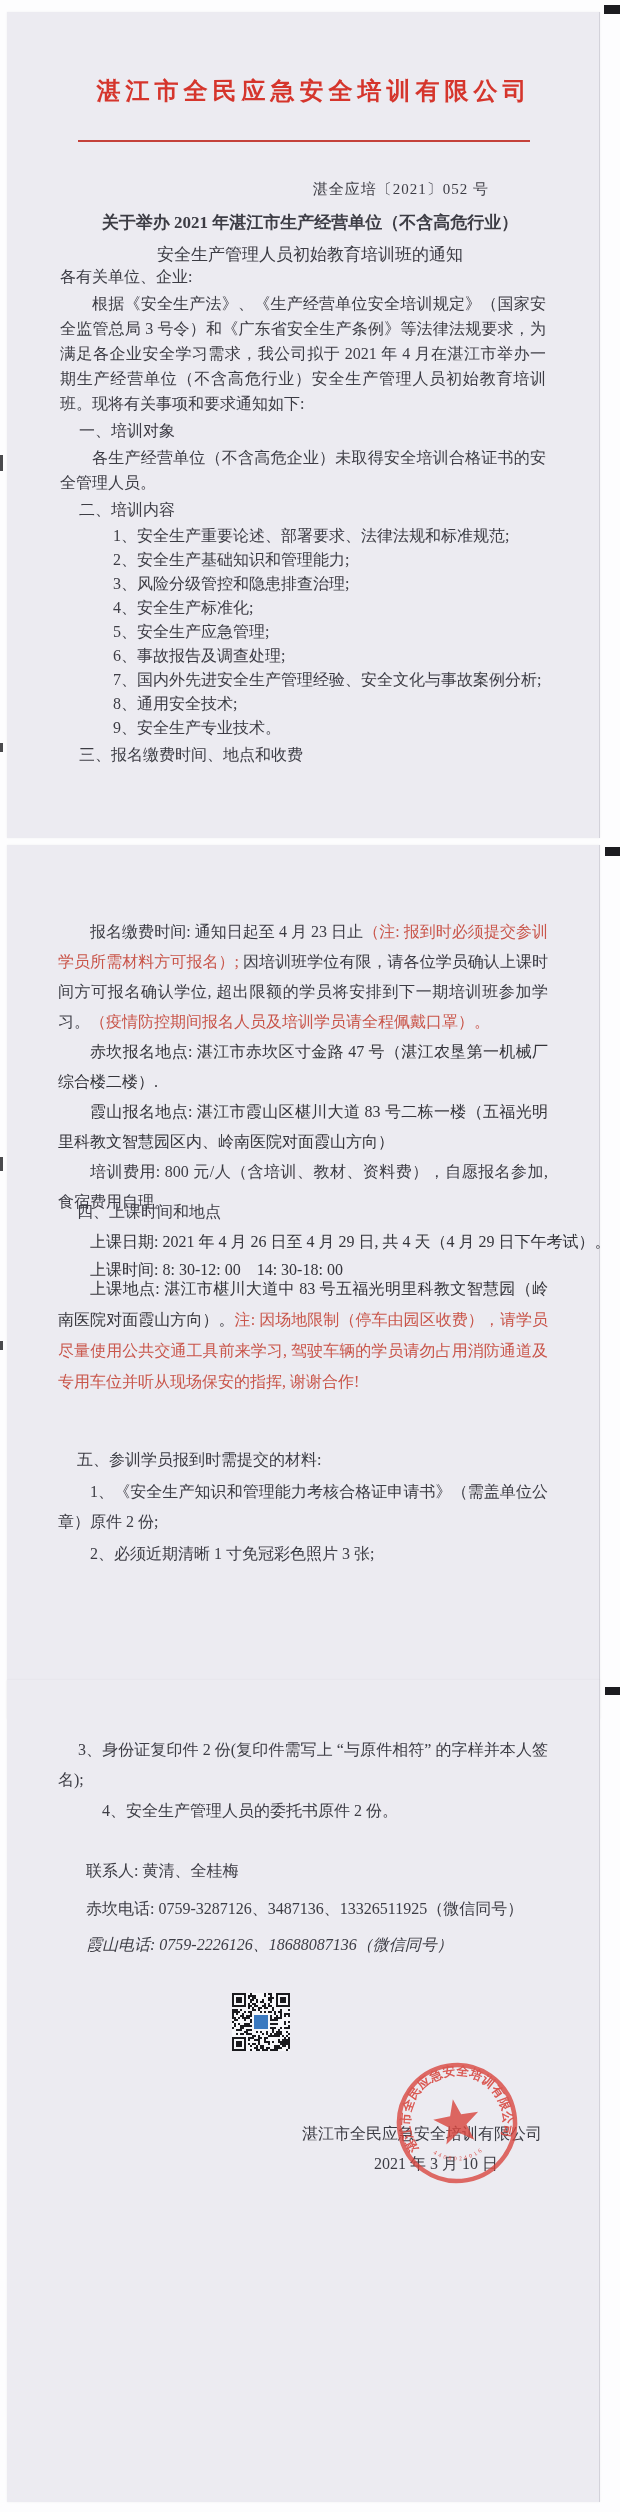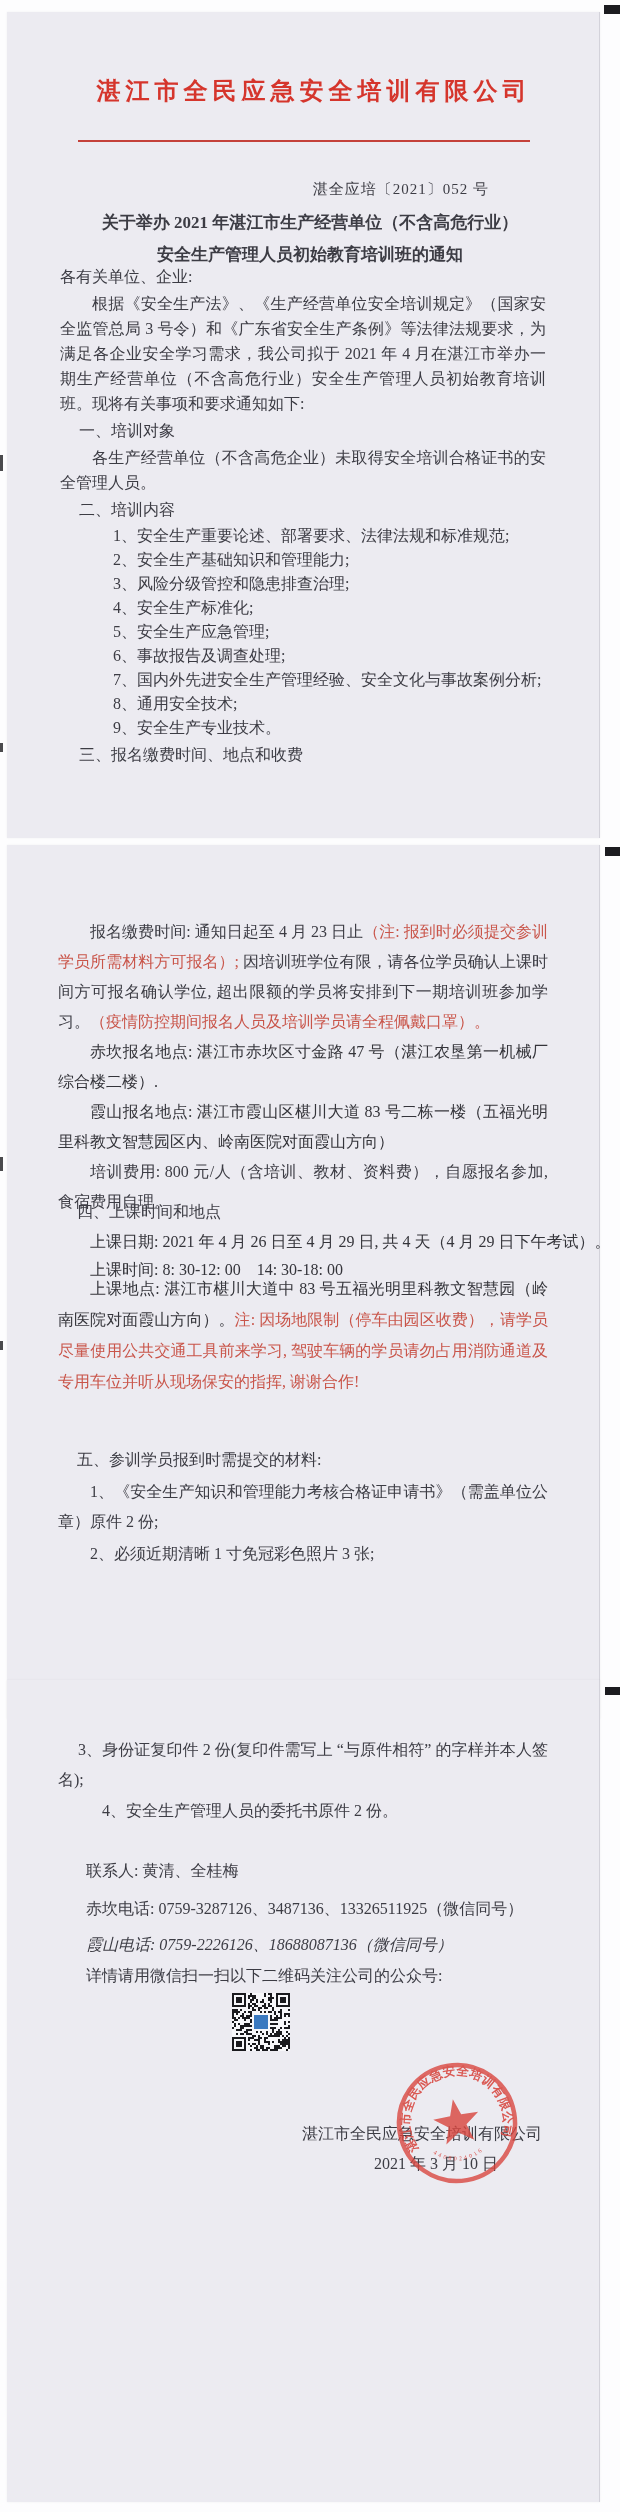--- a/index.html
+++ b/index.html
@@ -16,21 +16,21 @@
 
   .txt{position:absolute;color:#3c3c44;font-size:16px;line-height:25px;}
   .center{left:0;width:100%;text-align:center;}
 
   
   .org-header{top:64px;font-size:24px;line-height:30px;font-weight:bold;
               letter-spacing:5px;color:#d5352c;padding-left:22px;box-sizing:border-box;}
   .red-rule{position:absolute;top:128px;left:71px;width:452px;height:2px;background:#c4413a;}
   .doc-number{top:166px;right:110px;font-size:15px;line-height:22px;letter-spacing:1px;}
   .doc-title1{top:196px;font-size:17px;line-height:30px;font-weight:bold;padding-left:14px;box-sizing:border-box;}
-  .doc-title2{top:228px;font-size:17px;line-height:30px;font-weight:bold;padding-left:14px;box-sizing:border-box;}
+  .doc-title2{top:228px;font-size:17px;line-height:30px;font-weight:normal;padding-left:14px;box-sizing:border-box;}
   .body-block{top:250px;left:51px;width:490px;}
   .body-block p{margin:2px;text-align:justify;}
   .indent2{text-indent:32px;}
   .sec-head{padding-left:19px;}
   .list-item{padding-left:55px;line-height:24px;white-space:nowrap;}
 
   
   .p2blk,.p3blk{position:absolute;left:51px;width:490px;color:#3c3c44;font-size:16px;}
   .lh30{line-height:30px;} .lh31{line-height:31px;}
   .red{color:#c9554a;}
@@ -105,21 +105,20 @@
 
   <div class="page" id="page3">
     <div class="p3blk lh30" style="top:55px;">
       <p class="jp" style="text-indent:20px;">3、身份证复印件 2 份(复印件需写上 “与原件相符” 的字样并本人签名);</p>
     </div>
     <div class="p3blk lh30" style="top:116px;padding-left:44px;box-sizing:border-box;">4、安全生产管理人员的委托书原件 2 份。</div>
 
     <div class="p3blk lh30" style="top:176px;padding-left:28px;box-sizing:border-box;">联系人: 黄清、全桂梅</div>
     <div class="p3blk lh30" style="top:214px;padding-left:28px;box-sizing:border-box;white-space:nowrap;">赤坎电话: 0759-3287126、3487136、13326511925（微信同号）</div>
     <div class="p3blk lh30" style="top:250px;padding-left:28px;box-sizing:border-box;font-style:italic;">霞山电话: 0759-2226126、18688087136（微信同号）</div>
-    <div class="p3blk lh30" style="top:281px;padding-left:28px;box-sizing:border-box;">详情请用微信扫一扫以下二维码关注公司的公众号:</div>
 
     <svg class="qr-svg" viewBox="0 0 29 29">
       <rect x="0" y="0" width="29" height="29" fill="#f7f7fa"></rect>
       <g id="qr-modules" fill="#1a1a1e">
           <rect x="9" y="0" width="1" height="1"></rect>
           <rect x="16" y="0" width="1" height="1"></rect>
           <rect x="18" y="0" width="1" height="1"></rect>
           <rect x="19" y="0" width="1" height="1"></rect>
           <rect x="8" y="1" width="1" height="1"></rect>
           <rect x="9" y="1" width="1" height="1"></rect>

